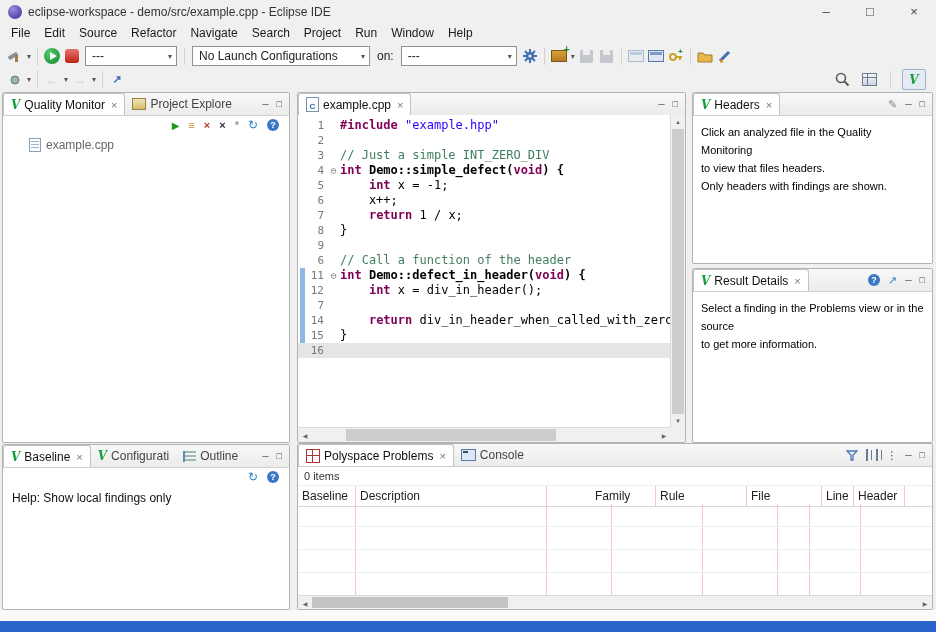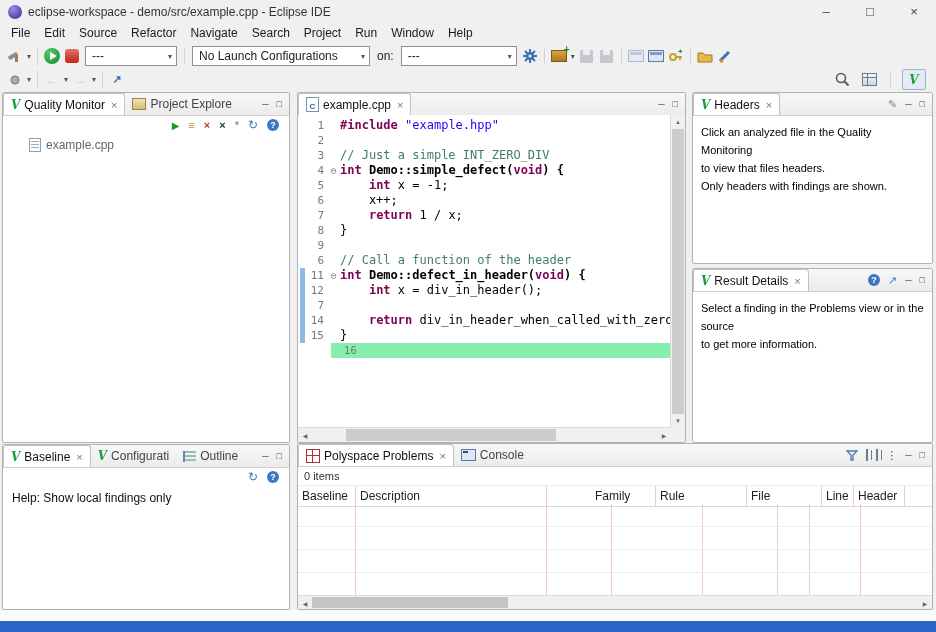--- a/index.html
+++ b/index.html
@@ -73,21 +73,21 @@
   .prob-icon{width:12px;height:12px;border:1px solid #a33;position:relative;background:#fff;}
   .prob-icon::before{content:"";position:absolute;left:5px;top:0;bottom:0;width:1px;background:#a33;}
   .prob-icon::after{content:"";position:absolute;top:5px;left:0;right:0;height:1px;background:#a33;}
   .console-icon{width:13px;height:10px;background:#dfe7f5;border:1px solid #5b79a6;position:relative;}
   .console-icon::after{content:"";position:absolute;left:1px;top:1px;width:5px;height:2px;background:#35506e;}
 
   
   .editor-body{position:absolute;left:0;top:22px;right:0;bottom:0;background:#fff;}
   .code-area{position:absolute;left:0;top:0;right:14px;bottom:14px;overflow:hidden;padding-top:3px;background:#fff;}
   .code-line{display:flex;height:15px;line-height:15px;font-family:"DejaVu Sans Mono","Liberation Mono",monospace;font-size:12px;white-space:pre;}
-  .code-line.hl{background:#86efac;margin-left:33px;}
+  .code-line.hl{background:#e5e5e5;}
   .ln{width:26px;flex:none;text-align:right;color:#787878;padding-right:3px;font-size:11px;}
   .fold{width:13px;flex:none;text-align:center;color:#8a8a8a;font-size:10px;}
   .ct{flex:1;overflow:hidden;}
   .tk-kw{color:#7f0055;font-weight:bold;}
   .tk-str{color:#2a00ff;}
   .tk-com{color:#3f7f5f;}
   .tk-fn{color:#000;font-weight:bold;}
   .tk-pl{color:#000;}
   .range-bar{position:absolute;left:2px;width:5px;background:#8fb9e4;z-index:2;}
   .vscroll{position:absolute;right:0;top:0;bottom:14px;width:14px;background:#f0f0f0;border-left:1px solid #dadada;}

